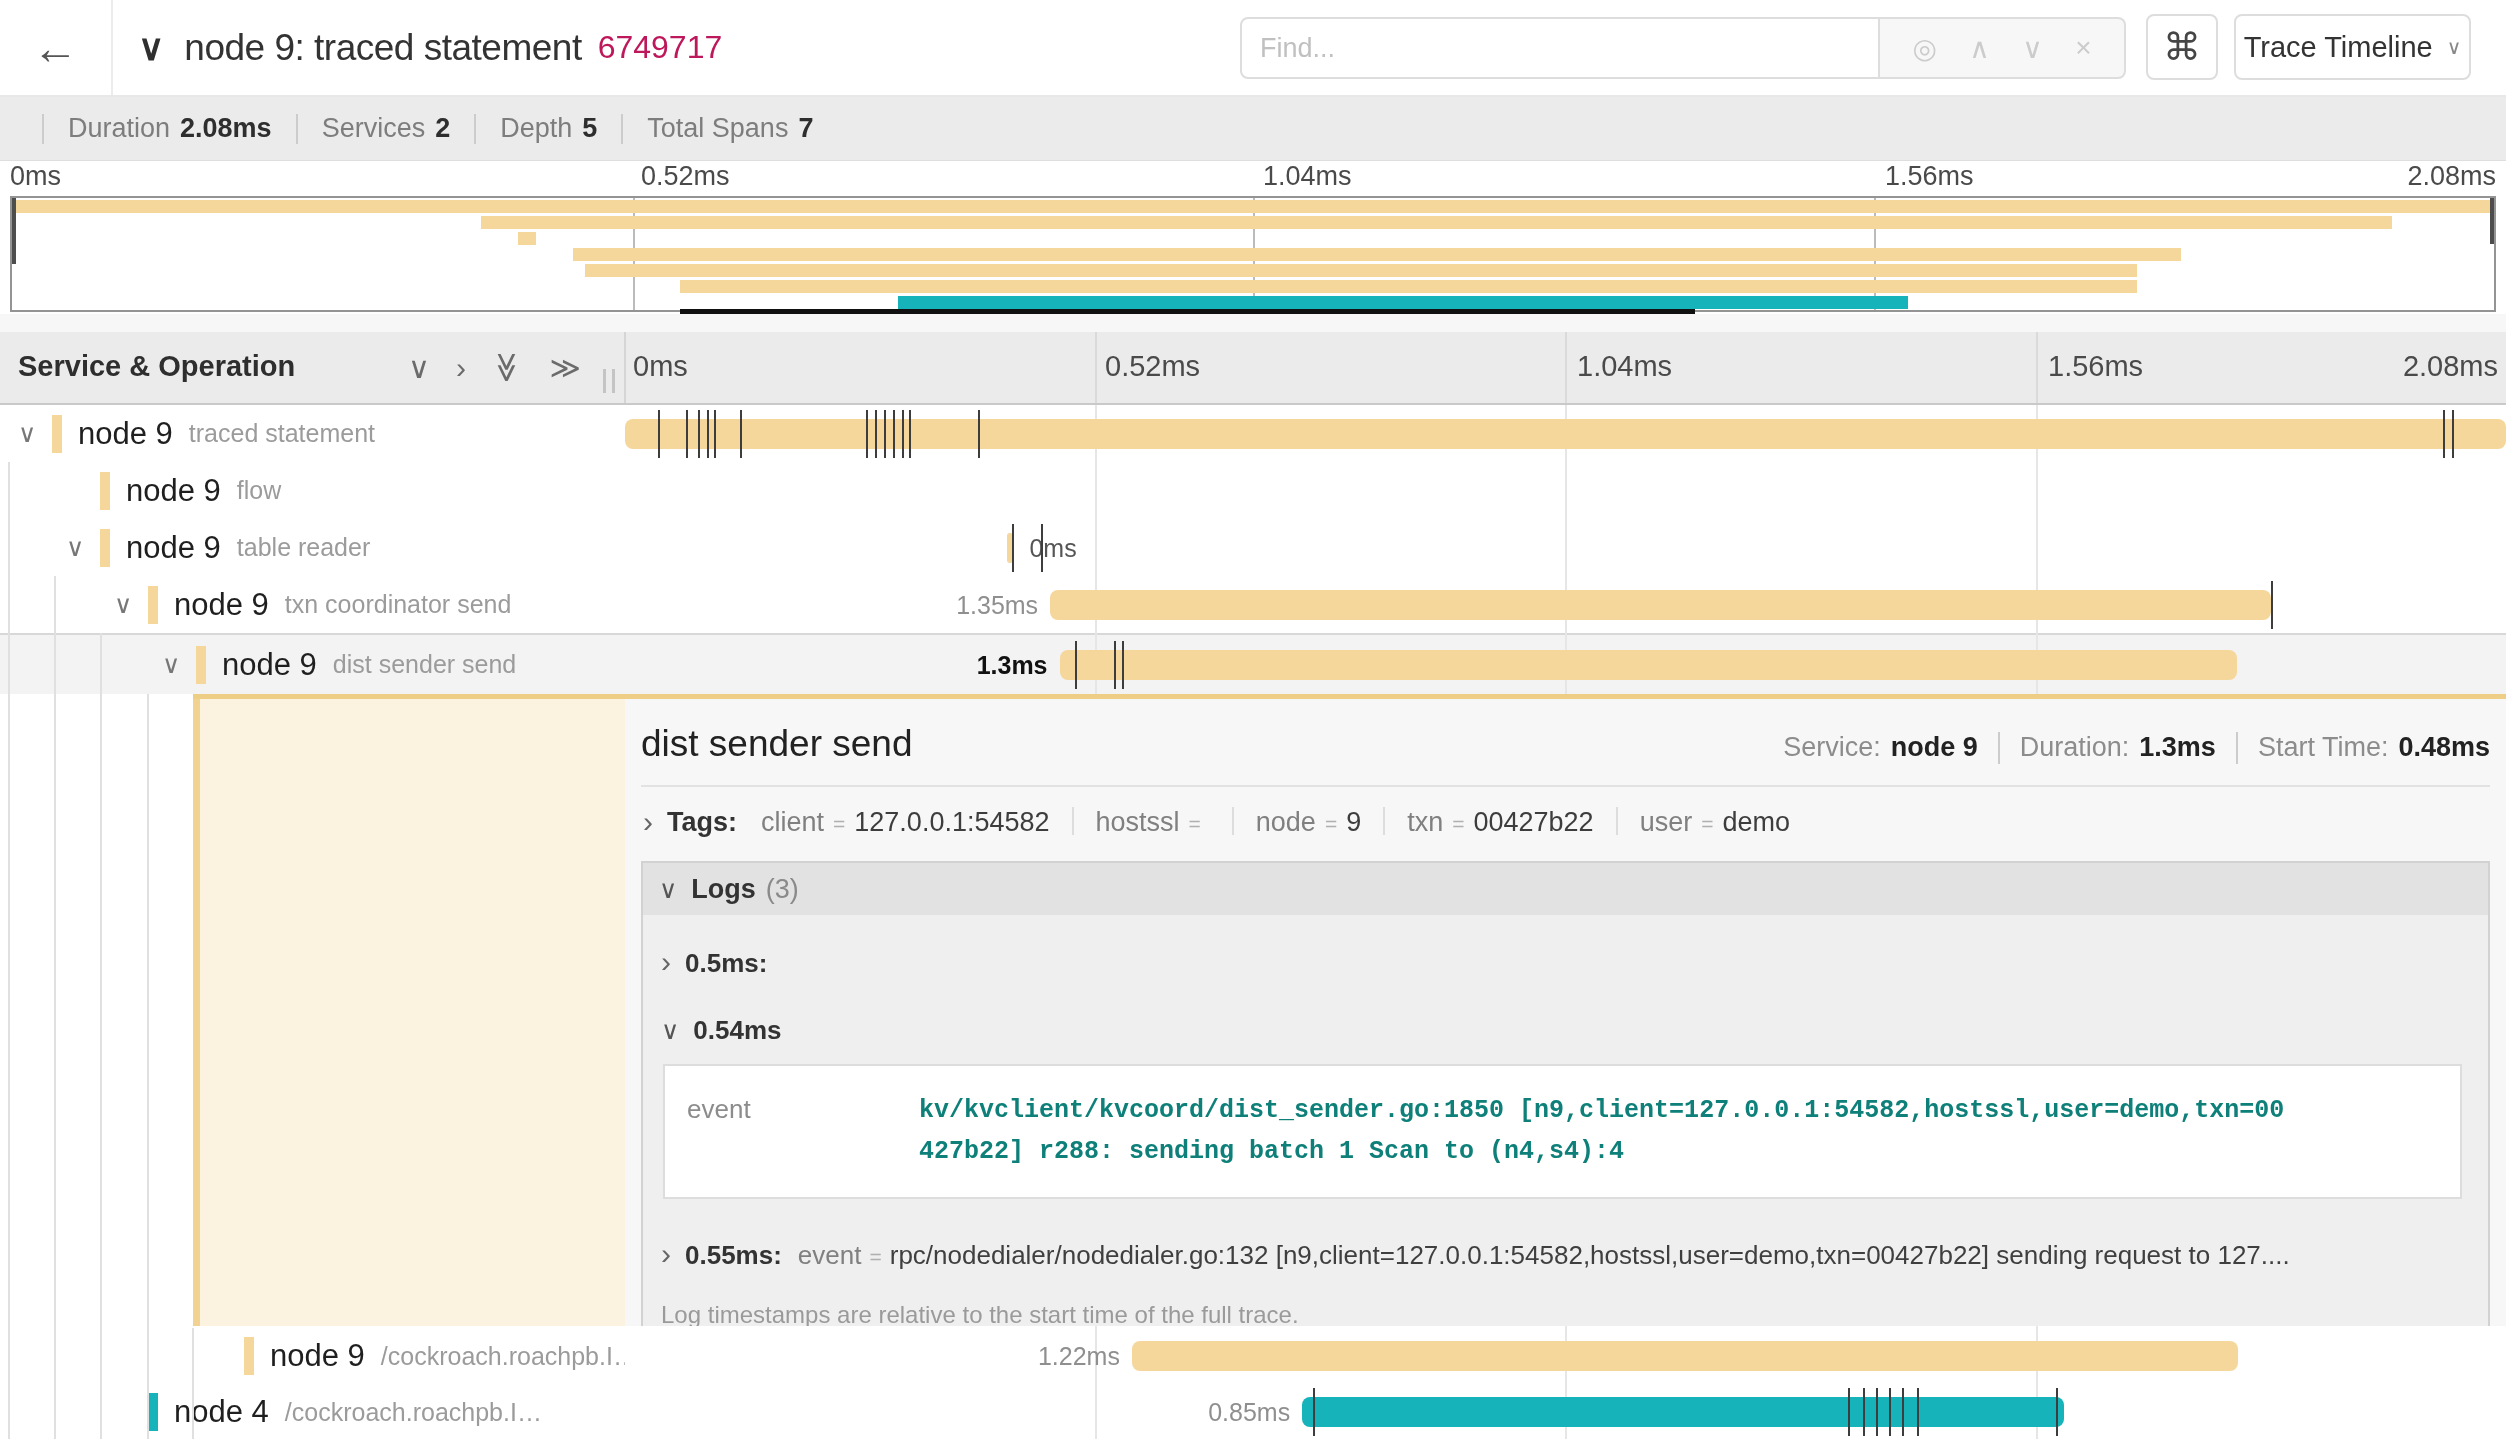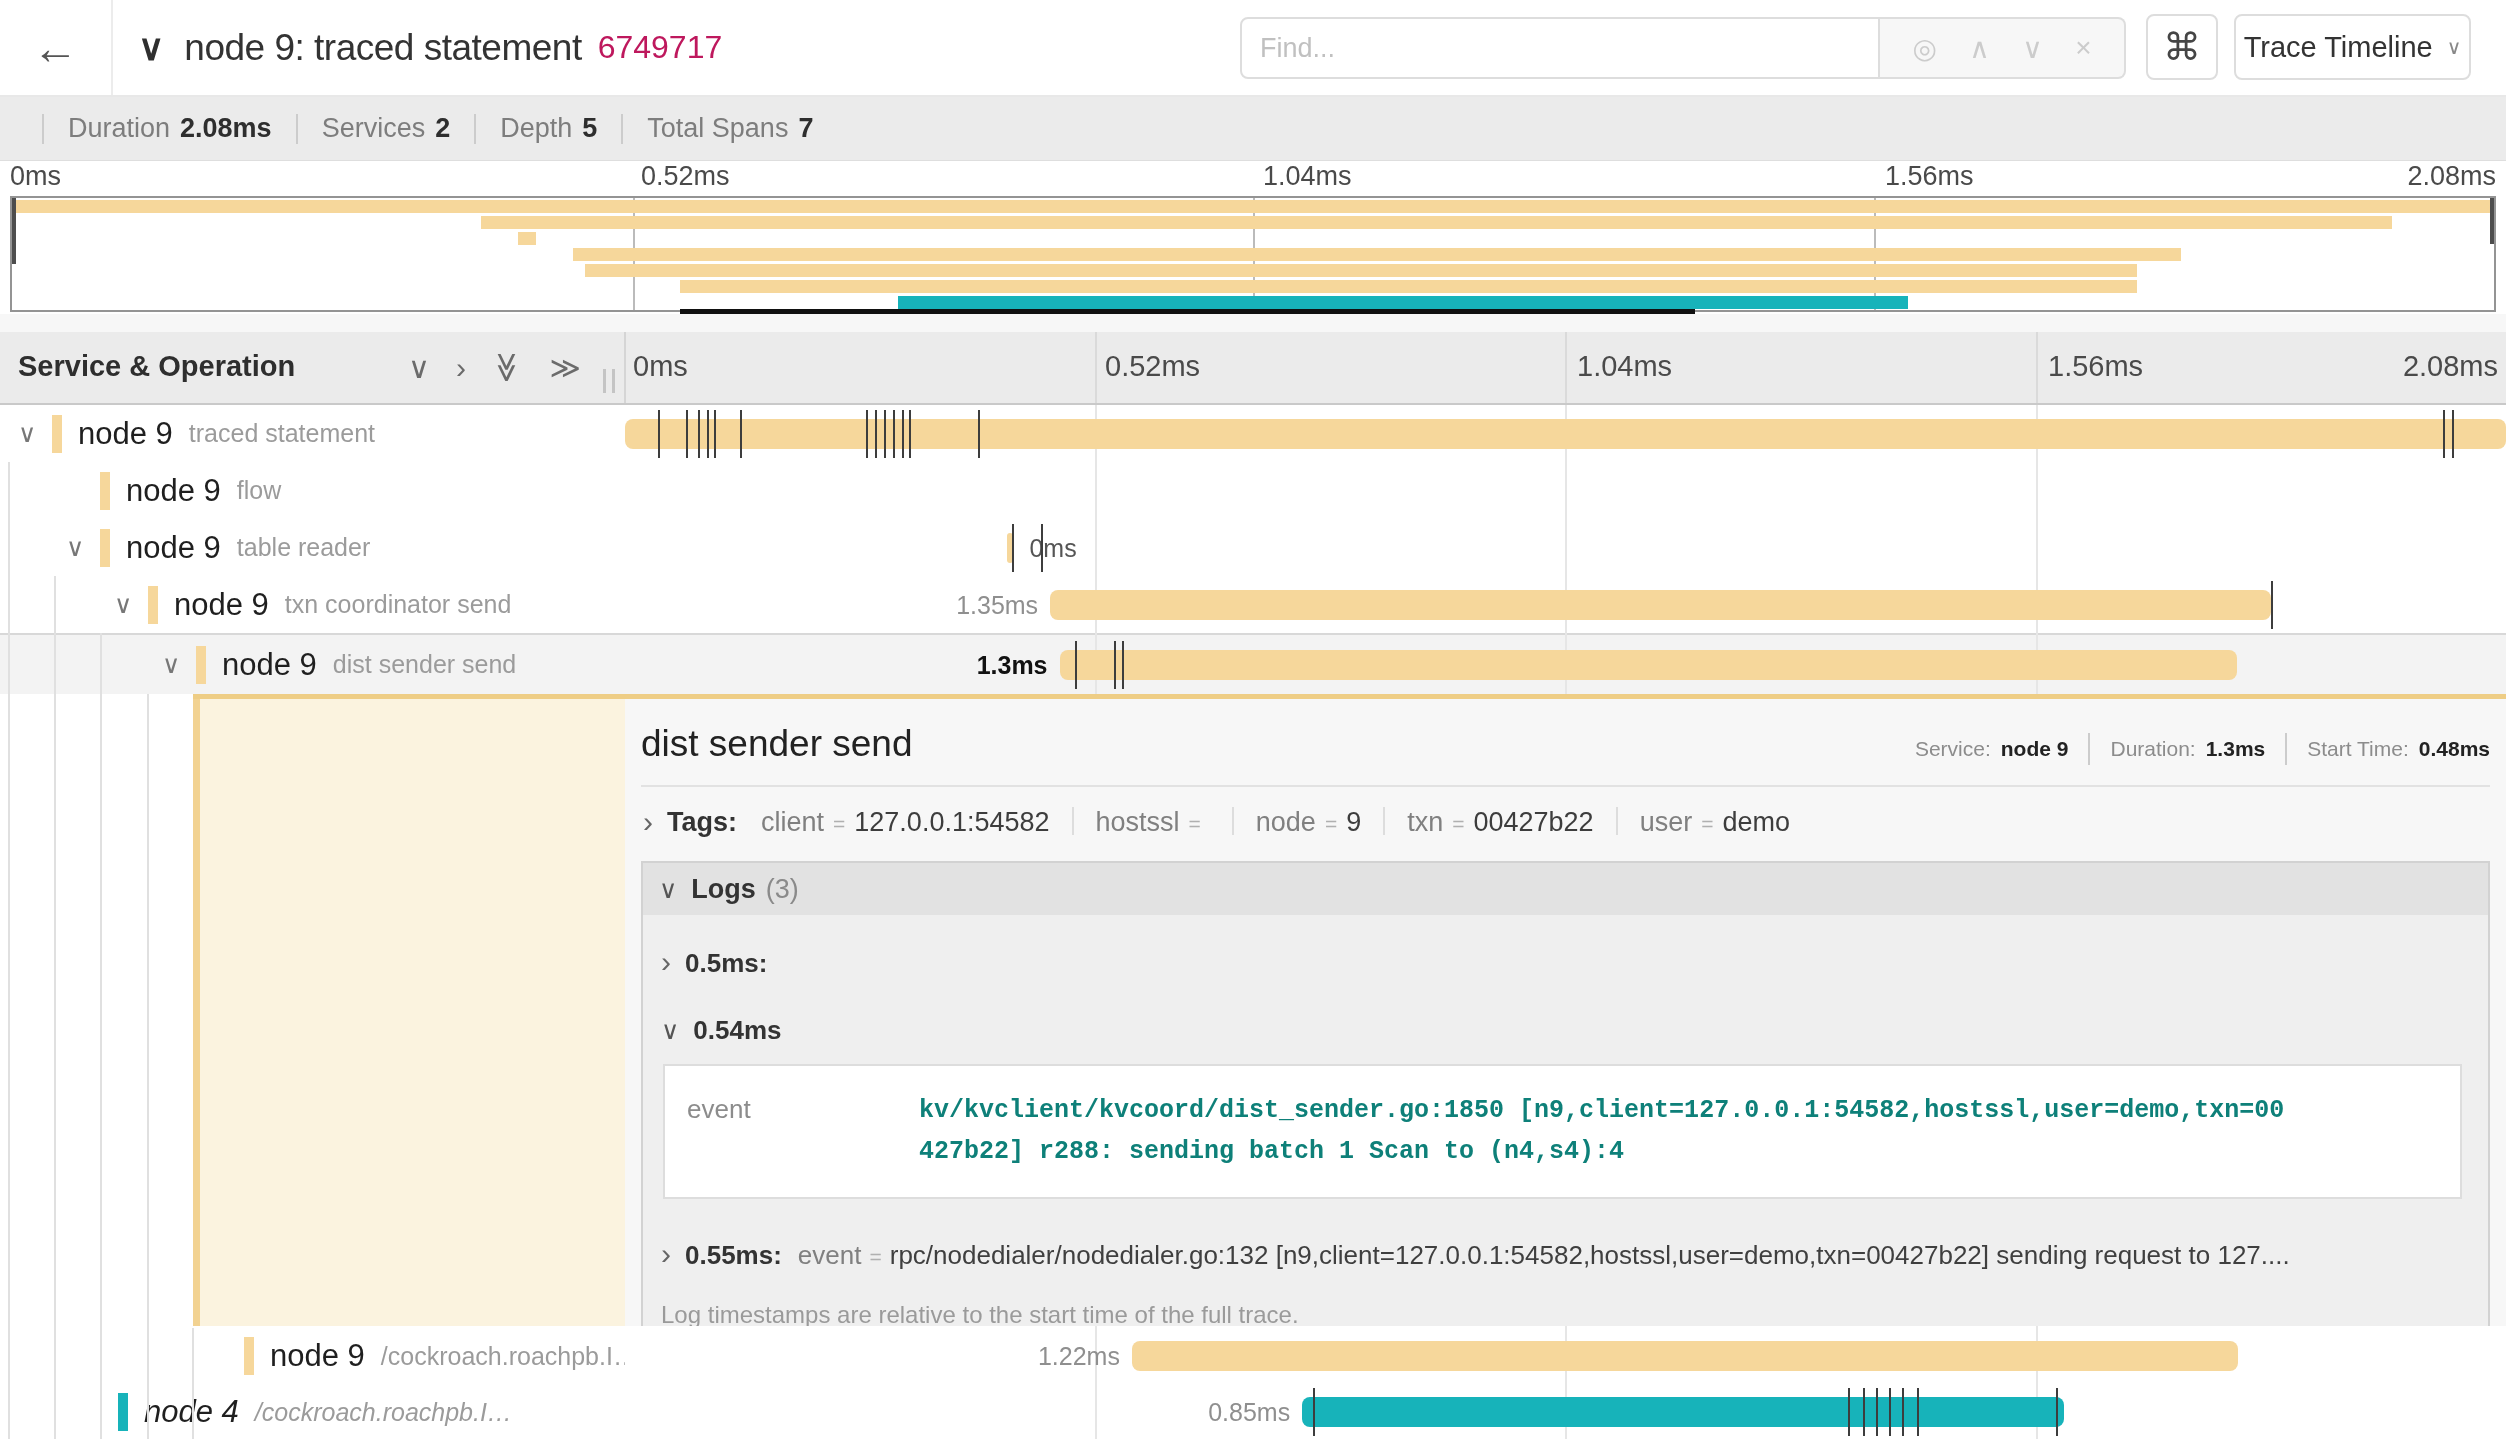--- a/index.html
+++ b/index.html
@@ -92,21 +92,21 @@
 
   
   .detail { position:absolute; left:0; right:0; top:289px; height:632px; z-index:5; }
   .detail-accent { position:absolute; left:193px; right:0; top:0; height:5px; background:#eecd85; z-index:3; }
   .detail-cream { position:absolute; left:193px; width:432px; top:0; bottom:0; background:#fbf3df;
     border-left:7px solid #f2d291; }
   .detail-main { position:absolute; left:625px; right:0; top:5px; bottom:0; background:#f7f7f7;
     padding:0 16px; overflow:hidden; }
   .d-head { display:flex; justify-content:space-between; align-items:baseline; padding-top:24px; }
   .d-title { font-size:37px; font-weight:500; color:#222; }
-  .d-meta { display:flex; align-items:center; font-size:21px; white-space:nowrap;justify-content:space-between; }
+  .d-meta { display:flex; align-items:center; font-size:27px; white-space:nowrap;justify-content:space-between; }
   .m-label { color:#8c8c8c; }
   .m-val { color:#222; font-weight:700; margin-left:10px; }
   .m-sep { width:2px; height:32px; background:#ccc; margin:0 20px; }
   .d-divider { height:2px; background:#e2e2e2; margin-top:20px; }
   .d-tags { display:flex; align-items:center; padding:18px 0 12px 2px; font-size:27px;
     white-space:nowrap; cursor:pointer; }
   .chev-r { color:#666; font-size:30px; margin-right:14px; }
   .chev-d { color:#555; font-size:25px; margin-right:14px; }
   .d-tags-label { font-weight:700; color:#333; margin-right:24px; }
   .tag { }
@@ -377,21 +377,21 @@
           <span class="swatch" style="background: rgb(246, 215, 155);"></span>
           <span class="svc">node 9</span>
           <span class="op">/cockroach.roachpb.I…</span>
         </div>
         <div class="track">
           <span class="durlab" style="right: 1386.07px;">1.22ms</span>
           <div class="bar" style="left: 26.95%; width: 58.8%; background: rgb(246, 215, 155);"></div>
         </div>
       </div>
       <div class="row" style="top: 979px; height: 56px;">
-        <div class="tree" style="padding-left: 84px; font-style: italic;">
+        <div class="tree" style="padding-left: 114px;">
           <span class="tchev"></span>
           <span class="swatch" style="background: rgb(23, 179, 186);"></span>
           <span class="svc">node 4</span>
           <span class="op">/cockroach.roachpb.I…</span>
         </div>
         <div class="track">
           <span class="durlab" style="right: 1215.84px;">0.85ms</span>
           <div class="bar" style="left: 36%; width: 40.5%; background: rgb(23, 179, 186);"></div>
           <div class="tick" style="left: 36.6%;"></div>
           <div class="tick" style="left: 65%;"></div>

